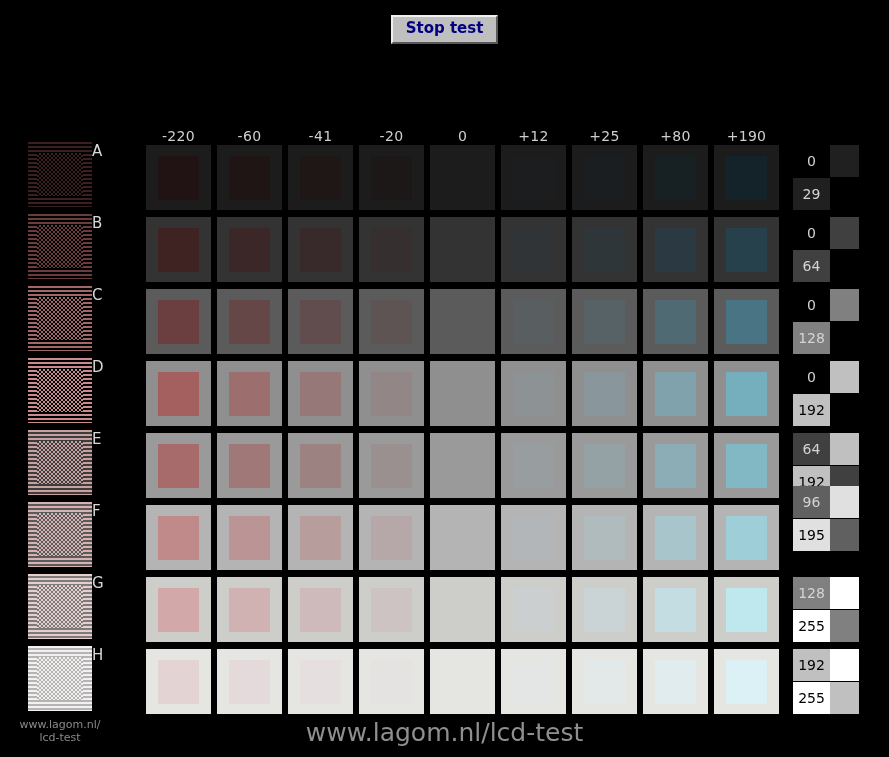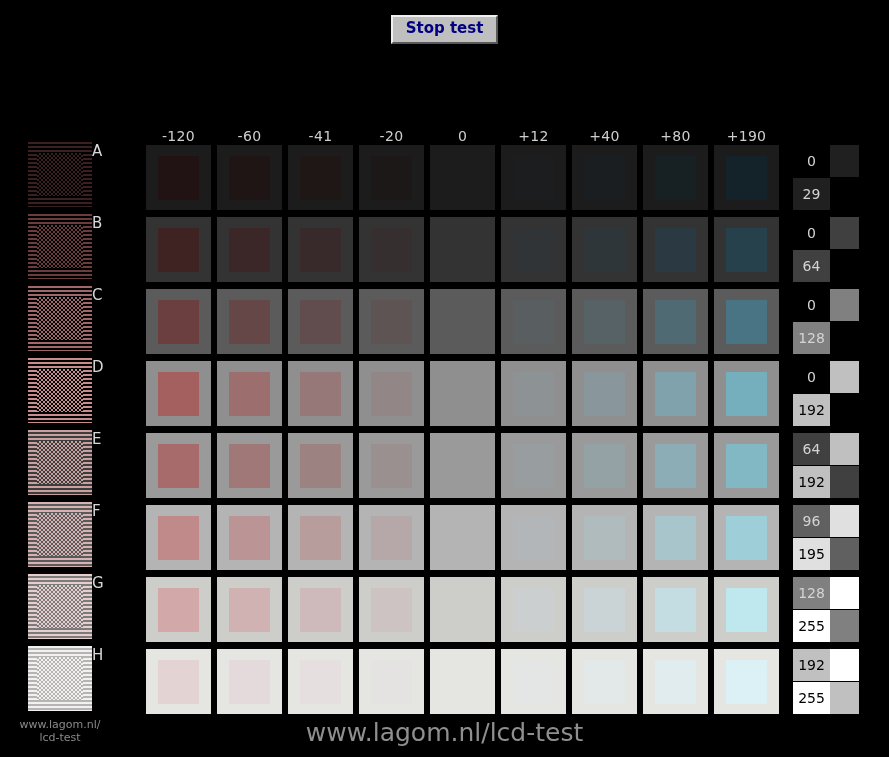--- a/index.html
+++ b/index.html
@@ -110,27 +110,27 @@
   .wm-line{display:block;}
 </style>
 </head>
 <body>
 
 <div id="stop-test-wrap">
   <div id="stop-test-btn">Stop test</div>
 </div>
 
 <div id="col-headers">
-    <div class="col-header">-120</div>
+    <div class="col-header">-220</div>
     <div class="col-header">-60</div>
     <div class="col-header">-41</div>
     <div class="col-header">-20</div>
     <div class="col-header">0</div>
     <div class="col-header">+12</div>
-    <div class="col-header">+40</div>
+    <div class="col-header">+25</div>
     <div class="col-header">+80</div>
     <div class="col-header">+190</div>
   </div>
 
 <div id="ref-strips">
     <div class="ref-strip">
       <div class="stripes" style="background: repeating-linear-gradient(rgb(58, 32, 32) 0px, rgb(58, 32, 32) 2px, rgb(0, 0, 0) 2px, rgb(0, 0, 0) 4px);"></div>
       <div class="checker" style="background-color: rgb(0, 0, 0); background-image: linear-gradient(45deg, rgb(58, 32, 32) 25%, transparent 25%, transparent 75%, rgb(58, 32, 32) 75%), linear-gradient(45deg, rgb(58, 32, 32) 25%, transparent 25%, transparent 75%, rgb(58, 32, 32) 75%); background-size: 4px 4px; background-position: 0px 0px, 2px 2px;"></div>
     </div>
     <div class="ref-strip">
@@ -457,21 +457,21 @@
 <div class="label-block" style="top: 433px;">
     <div class="label-half top">
       <div class="label-num" style="background: rgb(64, 64, 64); color: rgb(212, 212, 212);">64</div>
       <div class="label-swatch" style="background: rgb(192, 192, 192);"></div>
     </div>
     <div class="label-half bottom">
       <div class="label-num" style="background: rgb(192, 192, 192); color: rgb(0, 0, 0);">192</div>
       <div class="label-swatch" style="background: rgb(64, 64, 64);"></div>
     </div>
   </div>
-<div class="label-block" style="top: 505px; text-decoration: underline;">
+<div class="label-block" style="top: 486px; text-decoration: underline;">
     <div class="label-half top">
       <div class="label-num" style="background: rgb(96, 96, 96); color: rgb(212, 212, 212);">96</div>
       <div class="label-swatch" style="background: rgb(224, 224, 224);"></div>
     </div>
     <div class="label-half bottom">
       <div class="label-num" style="background: rgb(224, 224, 224); color: rgb(0, 0, 0);">195</div>
       <div class="label-swatch" style="background: rgb(96, 96, 96);"></div>
     </div>
   </div>
 <div class="label-block" style="top: 577px;">

